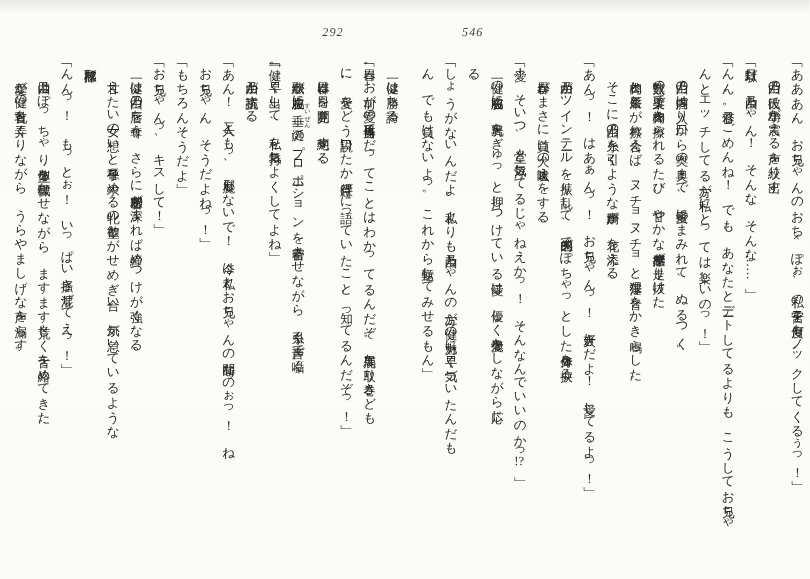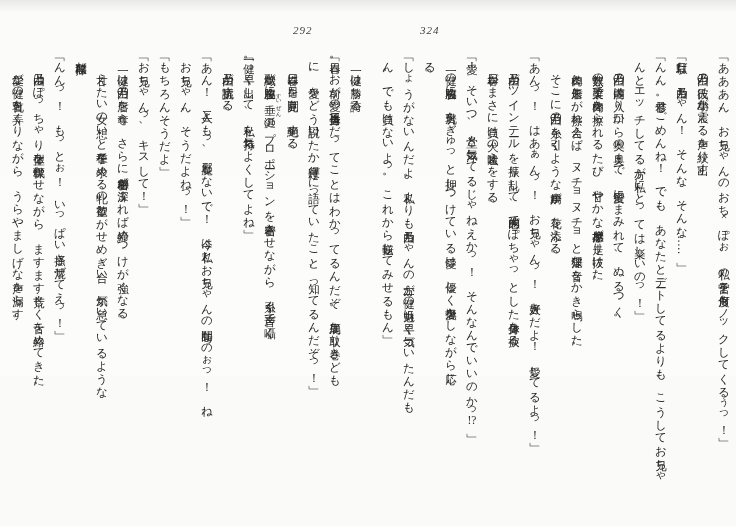--- a/index.html
+++ b/index.html
@@ -55,21 +55,21 @@
     color: #262626;
   }
 </style>
 </head>
 <body>
 
 <div class="spread">
 
   <div class="page-num pn-left">292</div>
 
-  <div class="page-num pn-right">324</div>
+  <div class="page-num pn-right">546</div>
 
   <div class="page-text rp">
     <p>「あああん、お兄ちゃんのおち×ぽぉ、私の子宮を何度もノックしてくるぅっ！」</p>
     <p>　由乃の彼氏、小島が震える声を絞り出す。</p>
     <p>「駄目だ、由乃ちゃん！　そんな、そんな……」</p>
     <p>「んん、修君。ごめんね！　でも、あなたとデートしてるよりも、こうしてお兄ちゃ</p>
     <p>んとエッチしてる方が私にとっては楽しいのっ！」</p>
     <p>　由乃の膣内は入り口から奥の奥まで、愛蜜にまみれて、ぬるつく。</p>
     <p>　無数の柔襞で肉棒を擦られるたび、甘やかな摩擦感が走り抜けた。</p>
     <p>　肉棹と朱唇とが擦れ合えば、ヌチョヌチョと淫猥な音をかき鳴らした。</p>

